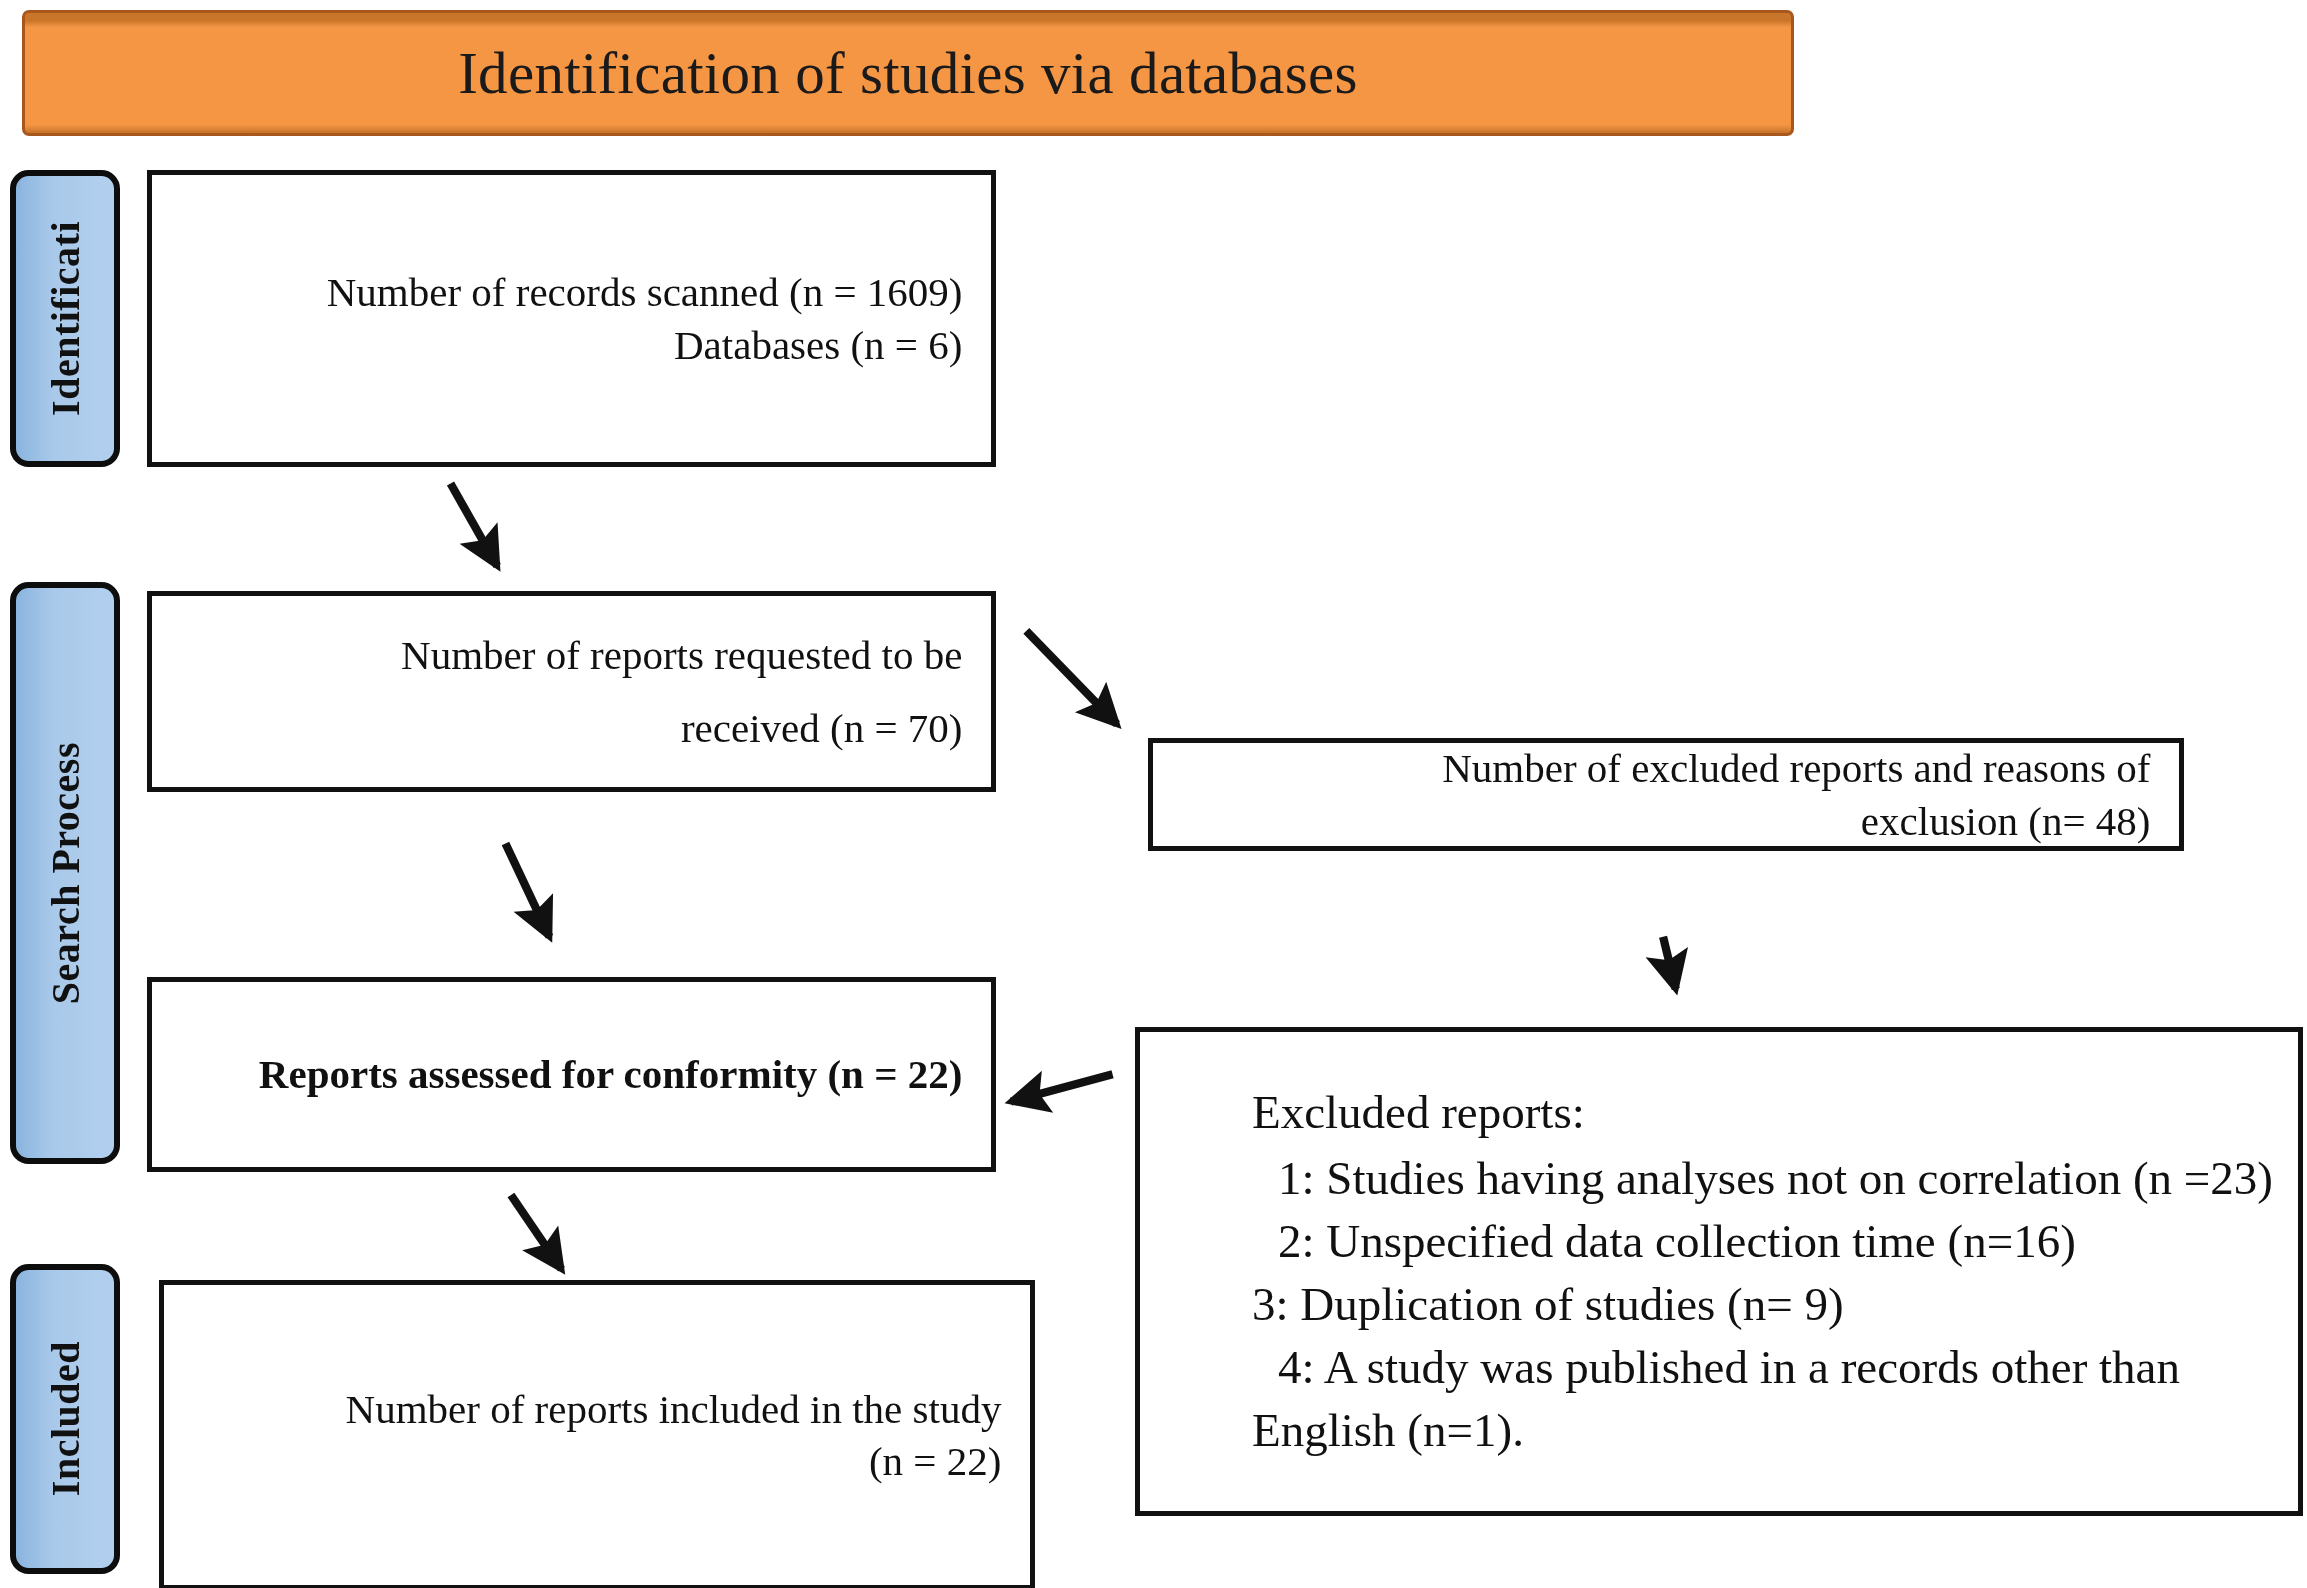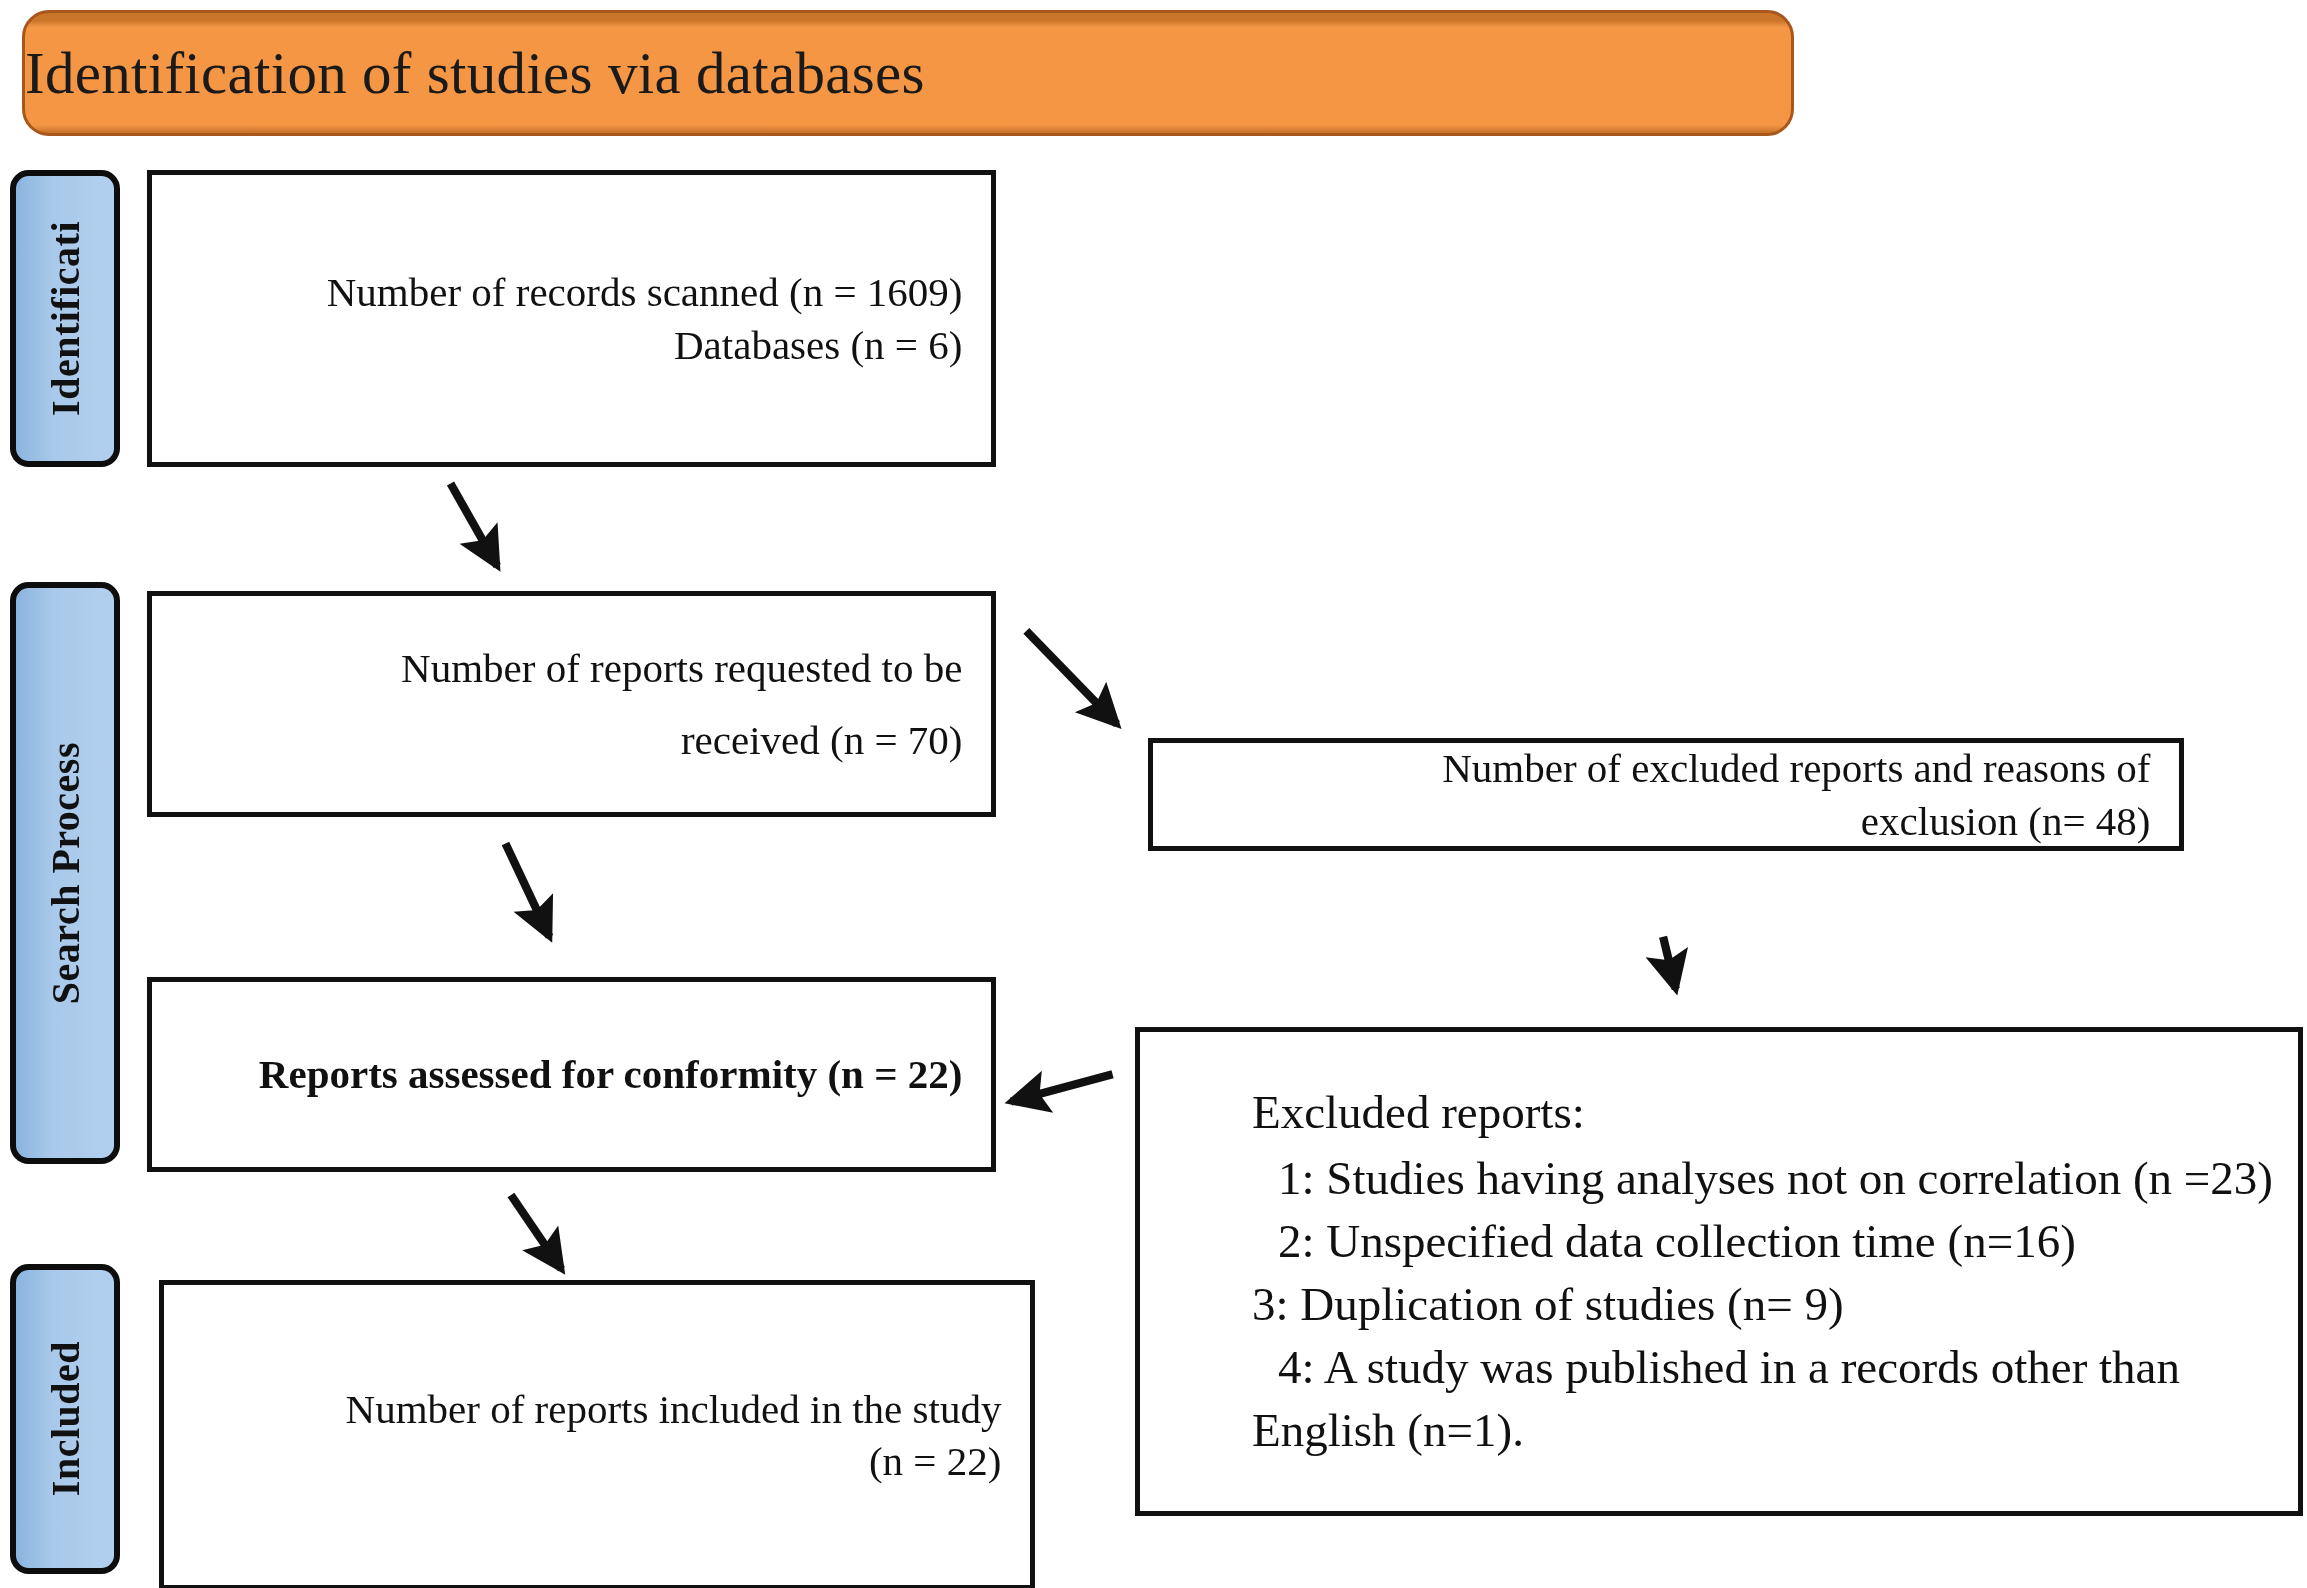--- a/index.html
+++ b/index.html
@@ -24,23 +24,24 @@
     left: 22px;
     top: 10px;
     width: 1772px;
     height: 126px;
     box-sizing: border-box;
     background: linear-gradient(to bottom,
                 #c9762a 0px, #c9762a 7.7px,
                 #f59645 14.3px, #f59645 112px,
                 #c9762a 119px, #c9762a 126px);
     border: 3.8px solid #a8561c;
-    border-radius: 27px;
+    border-radius: 7px;
     display: flex;
     align-items: center;
+    justify-content: center;
   }
   .banner-title {
     font-size: 59px;
     color: #1a1a1a;
     letter-spacing: 0.3px;
     line-height: 1;
   }
 
   
   .stage {
@@ -80,21 +81,21 @@
   .box p {
     margin: 0;
     font-size: 41px;
     line-height: 1.28;
     color: #111111;
   }
   .pad-l { padding-left: 32px; padding-right: 28.6px; }
   .just  { text-align: justify; text-align-last: left; }
 
   #box-records   { left: 147px;  top: 170px;  width: 849px; height: 297px; }
-  #box-requested { left: 147px;  top: 591px; width: 849px; height: 226px; gap: 20px; }
+  #box-requested { left: 147px;  top: 591px; width: 849px; height: 201px; gap: 20px; }
   #box-assessed  { left: 147px;  top: 977px; width: 849px; height: 195px; font-weight: bold; }
   #box-included  { left: 159px;  top: 1280px; width: 876px; height: 310px; }
 
   #box-excluded-count { left: 1148px; top: 738px; width: 1036px; height: 113px; }
   #box-excluded-list  { left: 1135px; top: 1027px; width: 1168px; height: 489px; }
 
   
   .list-wrap { padding: 0 25px 0 30px; }
   .list-wrap p { margin: 0; font-size: 47px; line-height: 1.34; color: #111111; }
   .list-heading { margin-bottom: 3.3px !important; }

